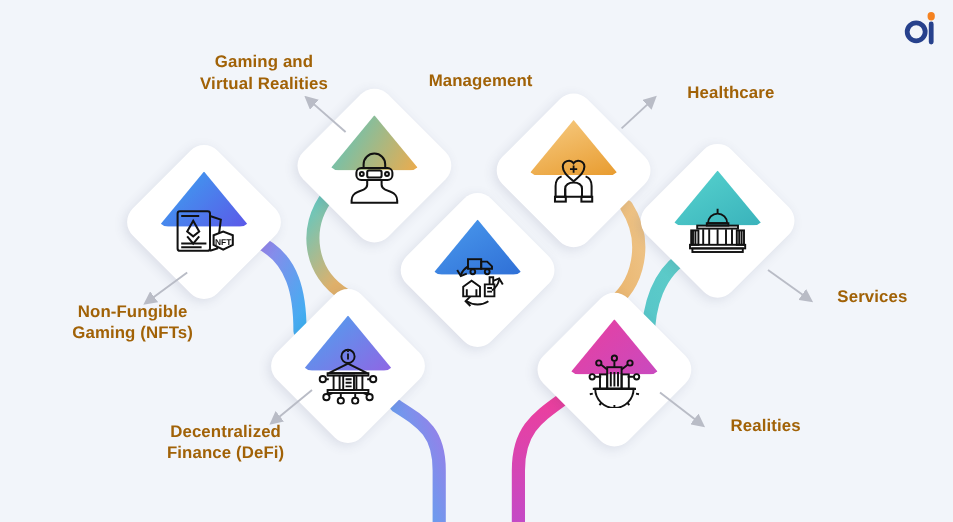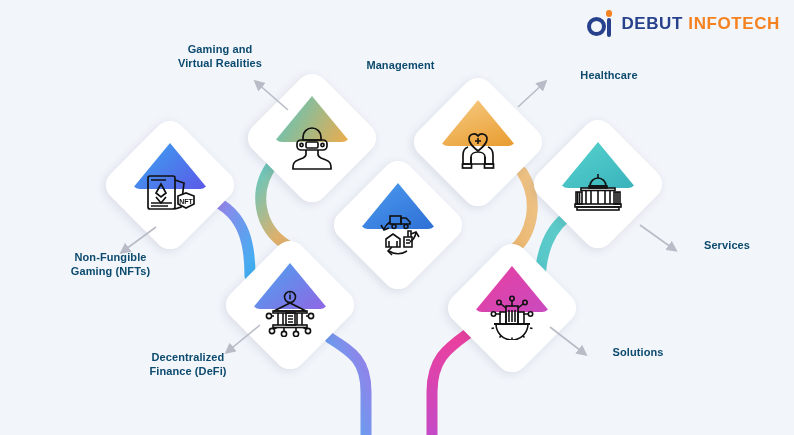--- a/index.html
+++ b/index.html
@@ -68,21 +68,21 @@
     width:76px;height:46px;
     clip-path:polygon(50% 0%, 100% 100%, 0% 100%);
     border-radius:8px;
   }
   .glyph{position:absolute;left:50%;top:58%;transform:translate(-50%,-50%);}
   .glyph svg{display:block;}
 
   
   .label{
     position:absolute;z-index:6;
-    font-size:11px;font-weight:bold;color:#0c4a6e;
+    font-size:14px;font-weight:bold;color:#a16207;
     line-height:1.3;letter-spacing:.1px;
   }
   .label.ctr{text-align:center;}
   .label.lf{text-align:center;}
 </style>
 </head>
 <body style="background: rgb(242, 245, 250);">
 
 <div class="stage">
 
@@ -158,24 +158,20 @@
       <path d="M640,225 L675,250"></path>
       <path d="M550,327 L585,354"></path>
     </g>
   </svg>
 
   <div class="logo">
     <div class="logo-mark">
       <span class="bowl"></span>
       <span class="stem"></span>
       <span class="dot"></span>
-    </div>
-    <div class="logo-text">
-      <span class="w1">DEBUT</span>
-      <span class="w2">INFOTECH</span>
     </div>
   </div>
 
   <div class="node" style="left:120px;top:135px;">
     <div class="diamond">
       <div class="ring" style="border-color:#87aef0;"></div>
       <div class="diamond-inner">
         <div class="wedge" style="background:linear-gradient(135deg,#3aa7f0,#5c57e8);"></div>
         <div class="glyph">
           <svg width="52" height="46" viewBox="0 0 52 46" fill="none" stroke="#111" stroke-width="1.7">
@@ -377,16 +373,16 @@
               <circle cx="43.5" cy="22" r="2.2"></circle>
             <path d="M9 32 h32 a16 16 0 0 1 -32 0 z"></path>
             <path d="M7 32 h36" stroke-width="1.8"></path>
             <path d="M25 47.5 v-2 M14 44 l-1.5 1.5 M36 44 l1.5 1.5 M7 36 l-2.5 .5 M43 36 l2.5 .5"></path>
           </svg>
         </div>
       </div>
     </div>
   </div>
   <div class="label ctr" style="left:578px;top:345px;width:120px;">
-    <div>Solutions</div>
+    <div>Realities</div>
   </div>
 
 </div>
 
 </body></html>

